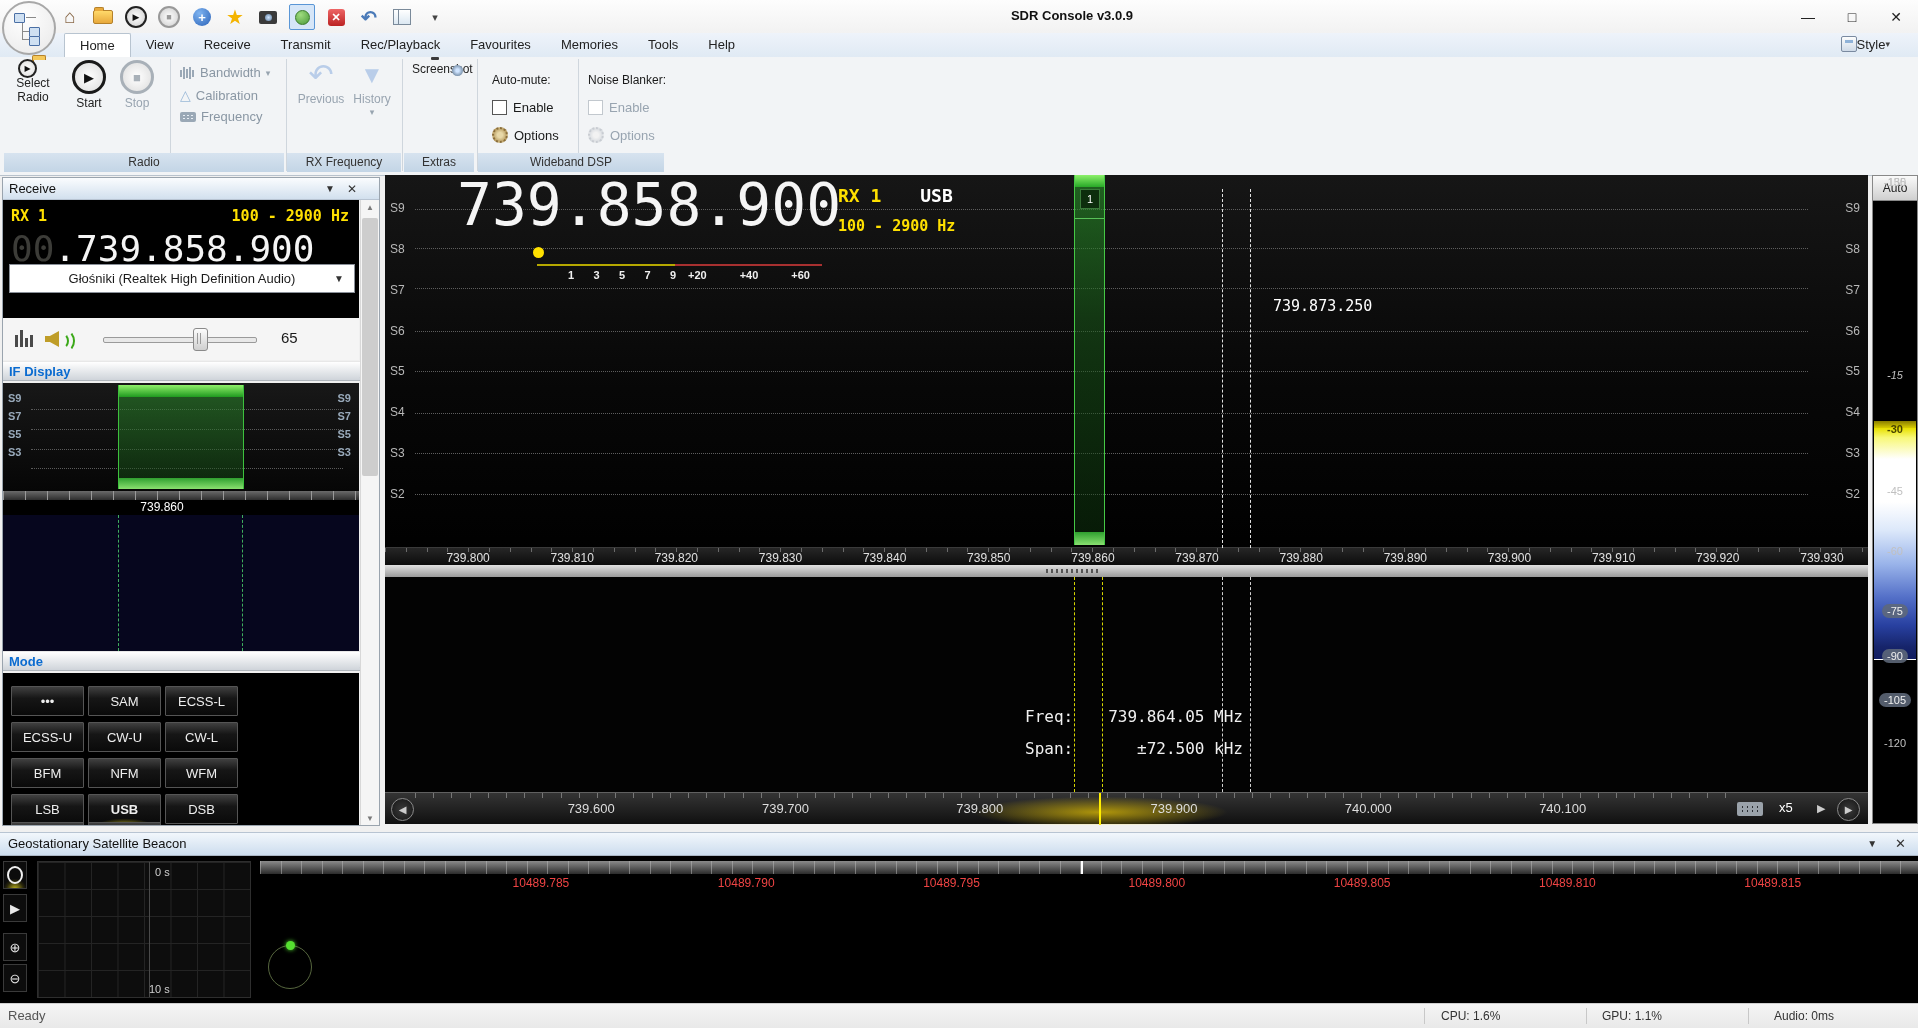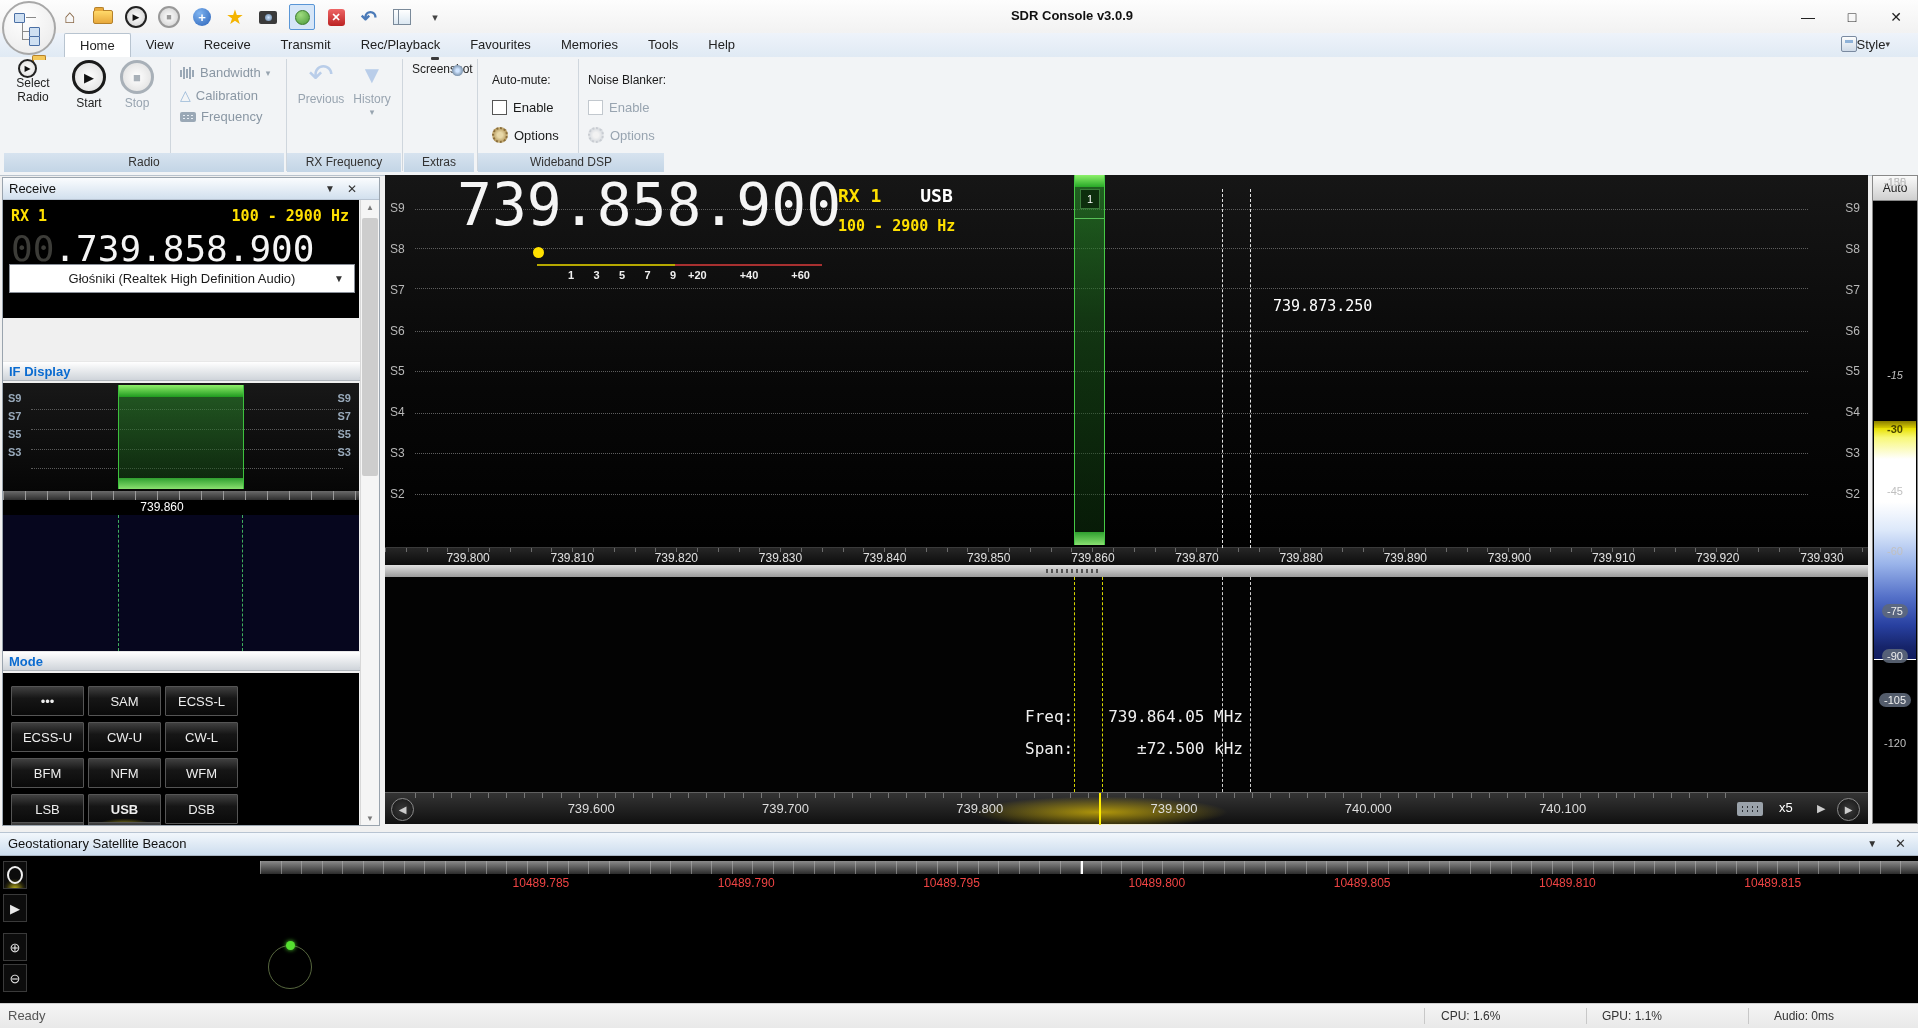--- a/index.html
+++ b/index.html
@@ -379,20 +379,31 @@
     </div>
     <div class="lcd mono">
       <span class="rx">RX 1</span>
       <span class="bw">100 - 2900 Hz</span>
       <div class="freq"><span class="dim">00</span><span>.739.858.900</span></div>
     </div>
     <div class="combo">
       <span>Głośniki (Realtek High Definition Audio)</span>
       <span class="dn">▼</span>
     </div>
+    <div class="volrow">
+      <span class="eqicon"></span>
+      <span class="spk">
+          <span class="body"></span>
+          <span class="w1"></span>
+          <span class="w2"></span>
+        </span>
+      <div class="slider"></div>
+      <div class="thumb"></div>
+      <span class="volval">65</span>
+    </div>
     <div class="subhead" style="top:183px;">
       <span>IF Display</span>
       <span class="arr">▲</span>
     </div>
     <div class="ifspec">
       <div class="ifgrid" style="top:26px;"></div>
       <div class="ifgrid" style="top:46px;"></div>
       <div class="ifgrid" style="top:66px;"></div>
       <div class="ifgrid" style="top:85px;"></div>
       <div class="iflabels" style="left:5px;">
@@ -610,20 +621,25 @@
       </div>
     <div class="btool" style="top:38px;">
         <span>▶</span>
       </div>
     <div class="btool" style="top:77px;">
         <span>⊕</span>
       </div>
     <div class="btool" style="top:108px;">
         <span>⊖</span>
       </div>
+    <div class="graticule">
+      <div class="cline"></div>
+      <span class="t0">0 s</span>
+      <span class="t10">10 s</span>
+    </div>
     <div class="btickbar">
       <div class="ticks"></div>
       <div class="marker"></div>
     </div>
     <div class="blabels">
 
     <span>10489.785</span>
         <span>10489.790</span>
         <span>10489.795</span>
         <span>10489.800</span>

